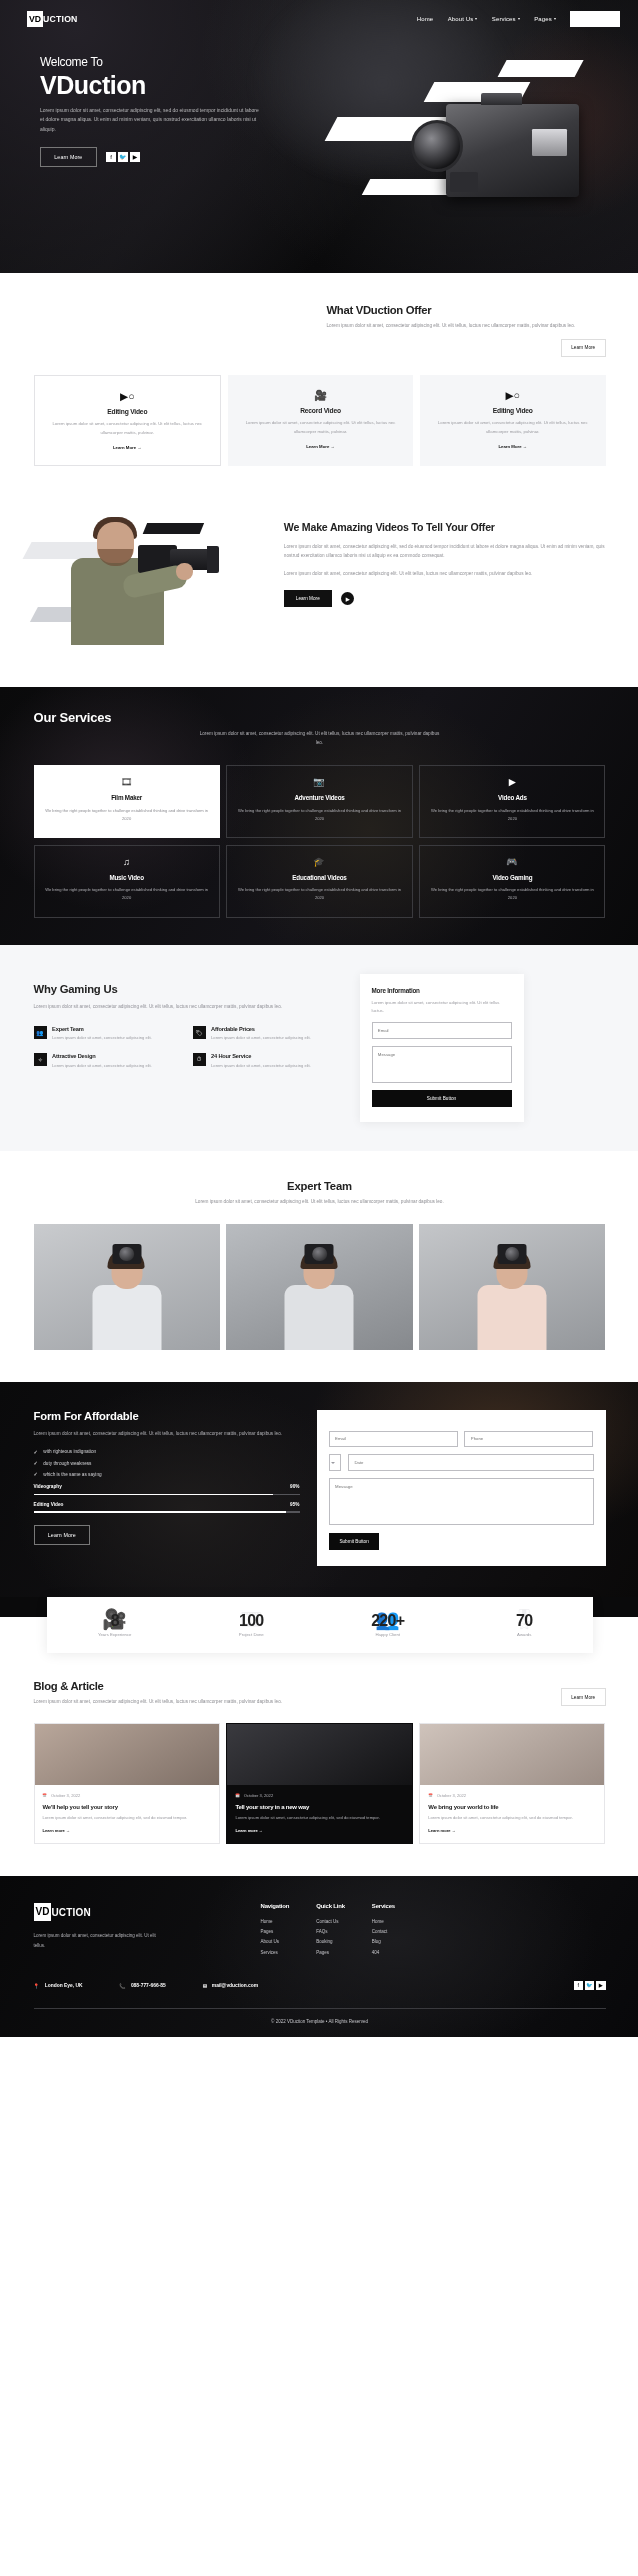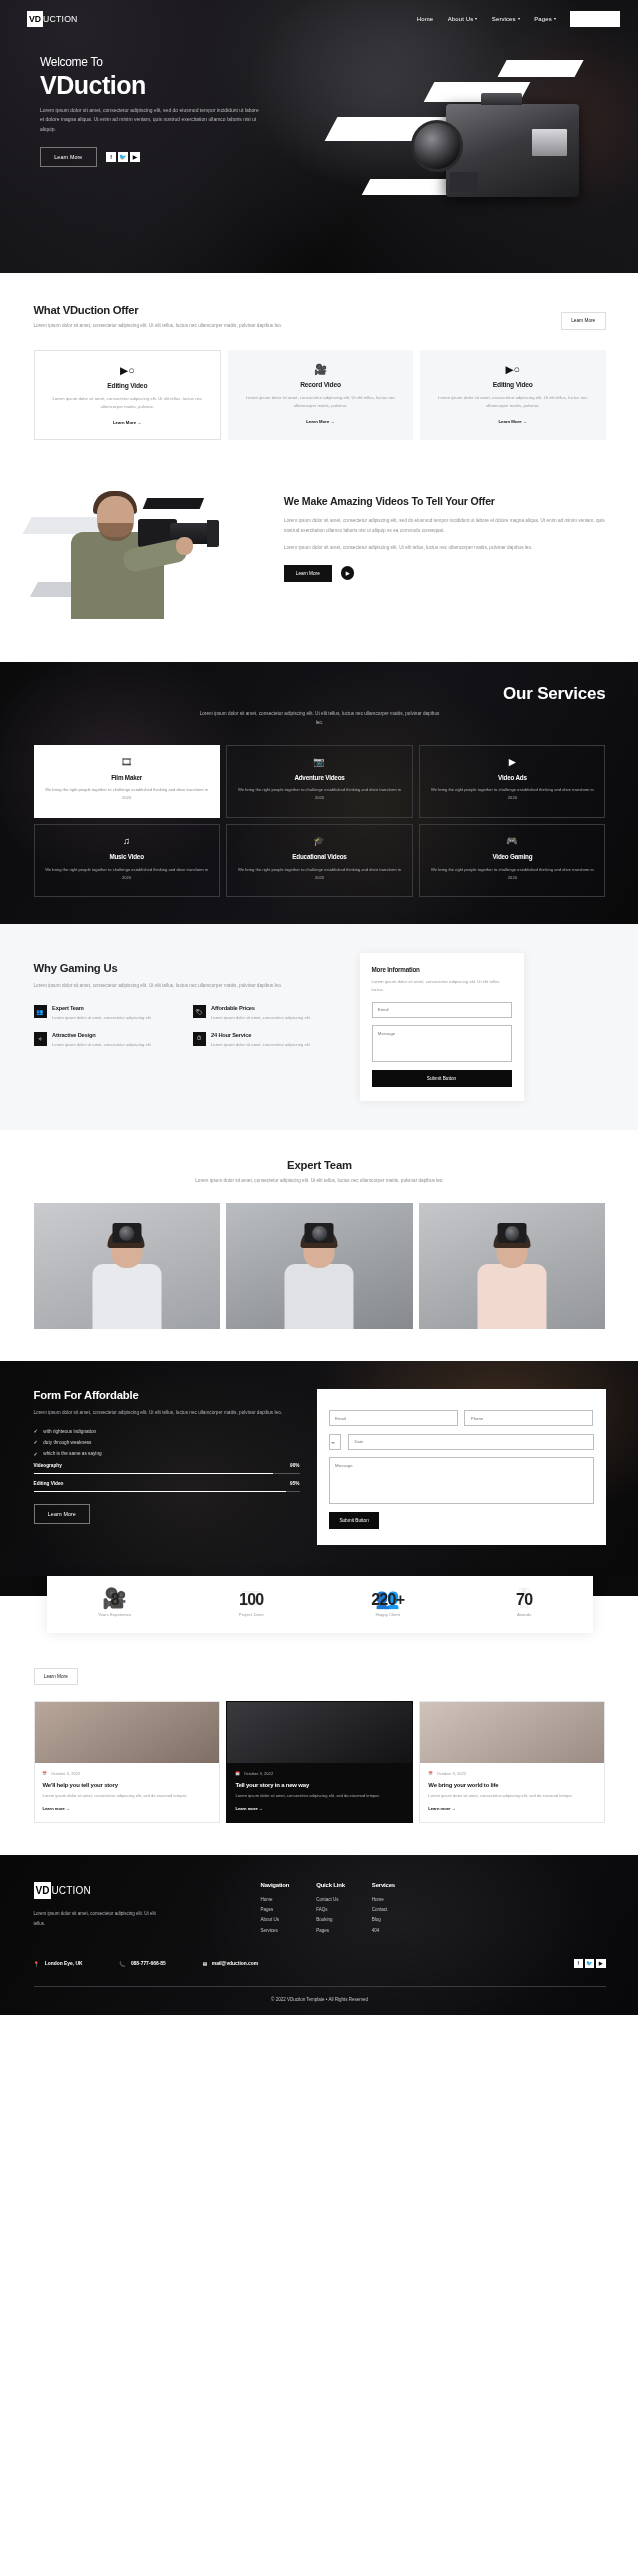--- a/index.html
+++ b/index.html
@@ -38,21 +38,21 @@
     display:flex; align-items:center; justify-content:space-between;
     padding: 6.7px 18.6px 0 27px;
     height: 31px;
   }
   .logo { display:flex; align-items:center; }
   .logo-mark {
     background:#fff; color:#000; font-weight:900; font-size:8.7px;
     padding:2px 2px 1.3px 2px; line-height:1; position:relative;
     border-top:2px dotted #fff; border-bottom:2px dotted #fff;
   }
-  .logo-word { color:#fff; font-weight:400; font-size:8.7px; letter-spacing:0.2px; }
+  .logo-word { color:#fff; font-weight:700; font-size:8.7px; letter-spacing:0.2px; }
   .nav-links { display:flex; align-items:center; gap:14.6px; }
   .nav-links a {
     color:#fff; text-decoration:none; font-size:6px; letter-spacing:0.1px;
     display:flex; align-items:center; gap:2px;
   }
   .caret { display:inline-block; width:0;height:0;border-left:1.7px solid transparent;border-right:1.7px solid transparent;border-top:2px solid #fff; }
   .btn-contact {
     background:#fff;color:#111;font-size:6px;font-weight:600;
     padding:5.3px 8.7px; text-decoration:none; display:inline-block;
   }
@@ -91,21 +91,21 @@
   .cam-screen{position:absolute;right:12px;top:25px;width:35px;height:27px;background:linear-gradient(#d9d9dd,#8c8c90);border-radius:1.3px;}
   .cam-grip{position:absolute;left:4px;bottom:5.3px;width:28px;height:20px;background:#2c2c30;border-radius:2px;}
 
   
   .wrap { width:572px; margin:0 auto; }
   .sec-title { font-size:11.3px; font-weight:900; letter-spacing:-0.3px; }
   .sec-desc { font-size:4.7px; color:#8d8d92; line-height:1.9; }
 
   
   .offer { padding: 31px 0 27px; background:#fff; }
-  .offer-head { display:flex; align-items:flex-start; justify-content:space-between; }
+  .offer-head { display:flex; align-items:flex-end; justify-content:space-between;flex-direction:column; }
   .btn-dark-outline {
     border:0.7px solid #ddd; background:#fff; color:#111; font-size:4.7px; padding:5.3px 9.3px; text-decoration:none;
     white-space:nowrap; margin-top:8px;
   }
   .offer-cards { display:flex; gap:6.7px; margin-top:18.6px; }
   .ocard { flex:1; padding:14.6px 12px 13.3px; text-align:center; }
   .ocard.bordered { border:0.7px solid #e3e3e6; background:#fff; }
   .ocard.grey { background:#f5f6f8; }
   .ocard-icon { font-size:10.6px; line-height:1; color:#111; }
   .ocard h4 { font-size:6.7px; font-weight:900; margin-top:6.7px; }
@@ -139,21 +139,21 @@
 
   
   .services {
     padding: 22.6px 0 27px;
     background:
       radial-gradient(ellipse 200px 173px at 18% 40%, #262026 0%, rgba(10,10,12,0) 70%),
       radial-gradient(ellipse 226px 200px at 58% 55%, #23201c 0%, rgba(10,10,12,0) 70%),
       linear-gradient(120deg,#0a0a0b,#141318 55%,#09090a);
     color:#fff;
   }
-  .services h2 { text-align:right; font-size:17px; font-weight:900; }
+  .services h2 { text-align:left; font-size:13px; font-weight:900; }
   .services .sec-desc { text-align:center; color:#b6b6bb; margin:5.3px auto 0; width:240px; }
   .svc-grid { display:grid; grid-template-columns:repeat(3,1fr); gap:6.7px; margin-top:17.3px; }
   .svc {
     border:0.7px solid #3a3a3e; padding:12px 10.6px 14.6px; text-align:center; min-height:67px;
   }
   .svc.active { background:#fff; color:#111; border-color:#fff; }
   .svc-icon { font-size:9.3px; line-height:1; }
   .svc h4 { font-size:6.3px; font-weight:900; margin-top:6.7px; }
   .svc p { font-size:4.1px; line-height:1.95; margin-top:5.3px; color:#b0b0b5; }
   .svc.active p { color:#8d8d92; }
@@ -591,20 +591,24 @@
       <div class="stat-ghost">🎖</div>
       <div class="stat-num">70</div>
       <div class="stat-lab">Awards</div>
     </div>
   </div>
 </div>
 
 <section class="blog">
   <div class="wrap">
     <div class="blog-head">
+      <div>
+        <h2 class="sec-title">Blog &amp; Article</h2>
+        <p class="sec-desc" style="margin-top:6px;width:279px;">Lorem ipsum dolor sit amet, consectetur adipiscing elit. Ut elit tellus, luctus nec ullamcorper mattis, pulvinar dapibus leo.</p>
+      </div>
       <a href="#" class="btn-dark-outline">Learn More</a>
     </div>
     <div class="blog-grid">
       <article class="bcard">
         <div class="bthumb bt1"></div>
         <div class="bbody">
           <div class="bdate">
               <span>📅</span>
               <span>October 3, 2022</span>
             </div>

